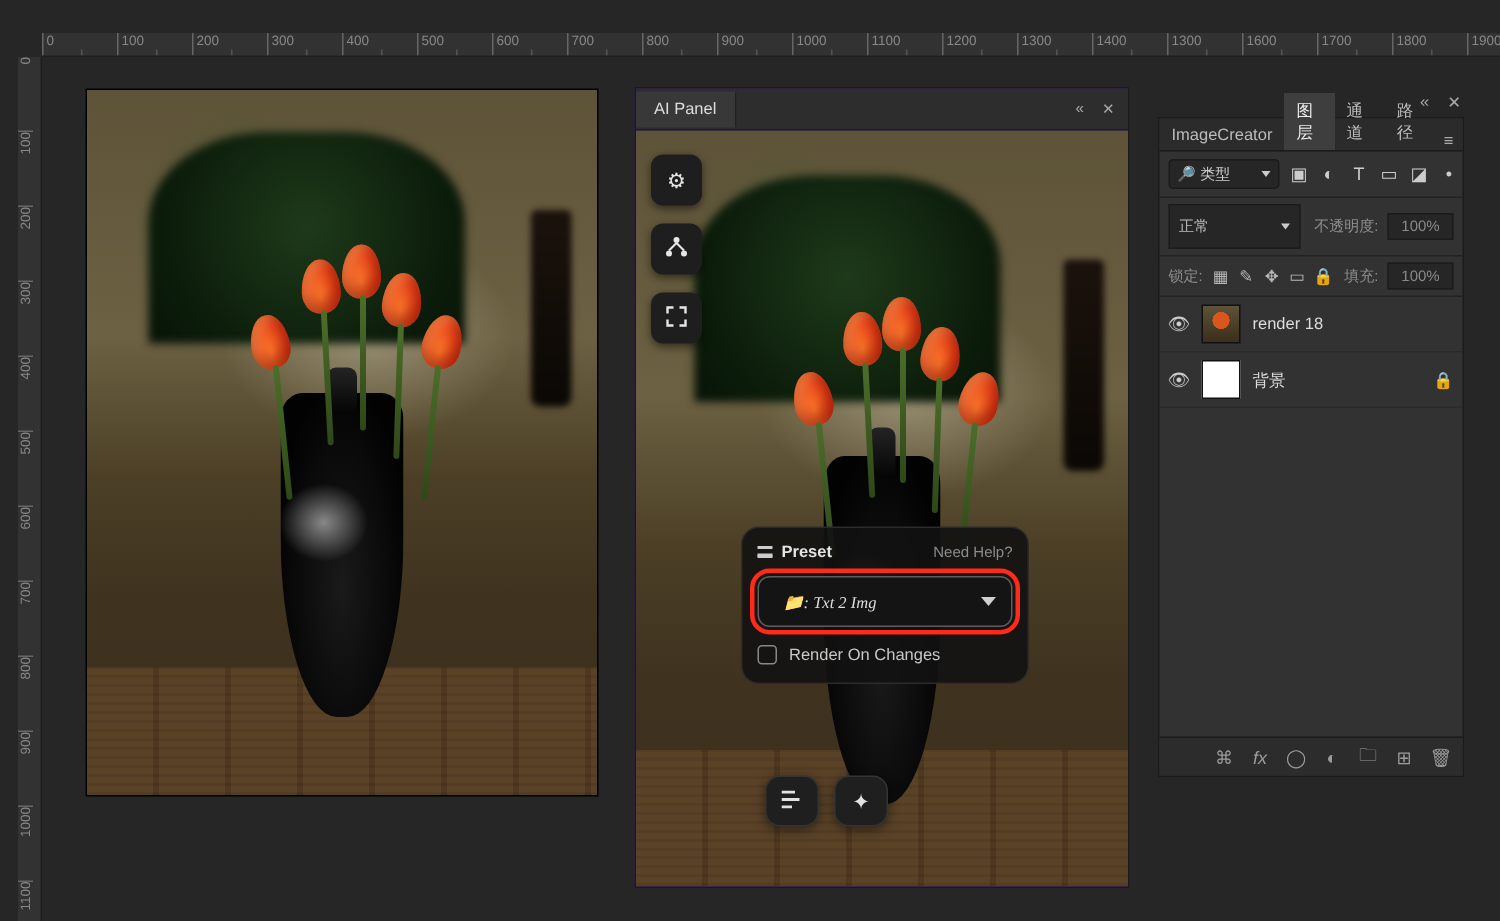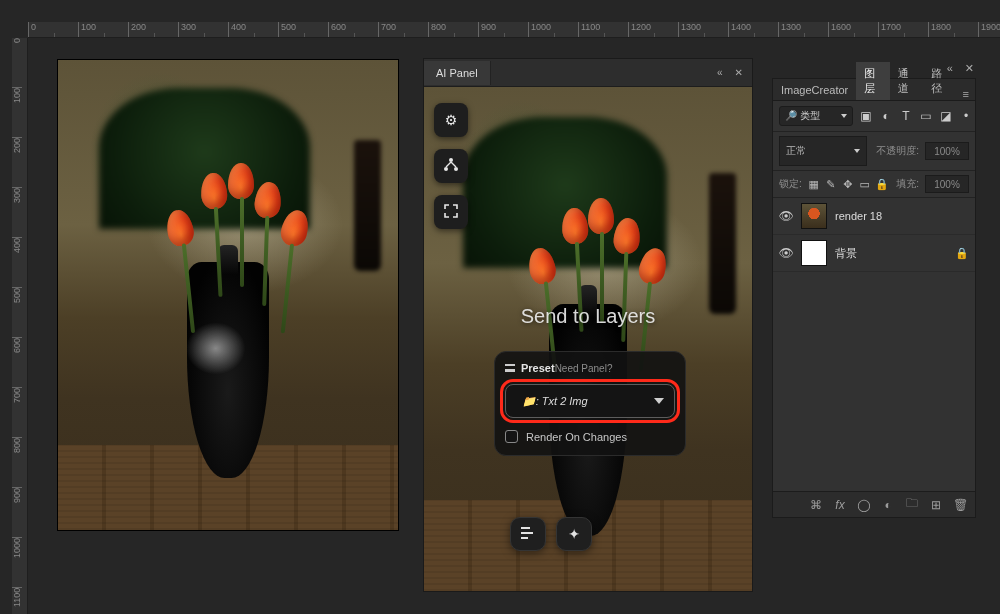--- a/index.html
+++ b/index.html
@@ -177,21 +177,21 @@
 
   .preset-card{
     position:absolute; left:70px; top:264px; width:192px;
     background: rgba(18,18,18,0.9);
     border-radius:12px;
     padding:10px 10px 12px;
     border:1px solid #2b2b2b;
     z-index:6;
   }
   .preset-head{
-    display:flex; align-items:center; 
+    display:flex; align-items:center; justify-content:space-between;
     color:#bdbdbd; font-size:11px;
     margin-bottom:10px;
   }
   .preset-head .left{ display:flex; align-items:center; gap:6px; font-weight:600; color:#e4e4e4;}
   .ham{ display:inline-block; width:10px; height:8px; border-top:2px solid #ccc; border-bottom:2px solid #ccc; position:relative; }
   .ham::after{content:"";position:absolute;left:0;right:0;top:3px;height:2px;background:#ccc;}
   .need-help{ color:#8c8c8c; font-size:10px; }
 
   .dropdown{
     background:#141414;
@@ -200,20 +200,21 @@
     height:34px;
     display:flex; align-items:center; justify-content:space-between;
     padding:0 10px;
     color:#ddd; font-size:11px; font-style:italic;
     cursor:pointer;
   }
   .dropdown.highlight{
     outline:3px solid #ff2a1a;
     outline-offset:2px;
     border-color:#5d5d5d;
+    font-family:Liberation Serif, serif;
   }
   .dd-caret{
     width:0;height:0;border-left:5px solid transparent;border-right:5px solid transparent;border-top:6px solid #cfcfcf;
   }
   .dropdown + .dropdown{ margin-top:12px; }
   .dd-icon{ margin-right:6px; display:inline-flex; align-items:center; }
 
   .chk-row{
     display:flex; align-items:center; gap:8px;
     margin-top:12px; color:#c7c7c7; font-size:11px;
@@ -418,29 +419,28 @@
           </div>
         <div class="icon-btn">
             <span>
           <svg width="14" height="14" viewBox="0 0 14 14" fill="none" stroke="#e6e6e6" stroke-width="1.6">
                 <path d="M1 5V1h4M13 5V1H9M1 9v4h4M13 9v4H9"></path>
               </svg>
         </span>
           </div>
       </div>
 
-      <div class="send-label">Send to Layers</div>
 
       <div class="preset-card">
         <div class="preset-head">
           <div class="left">
             <span class="ham"></span>
             <span>Preset</span>
           </div>
-          <span class="need-help">Need Panel?</span>
+          <span class="need-help">Need Help?</span>
         </div>
 
         <div class="dropdown highlight">
           <span><span class="dd-icon"></span><span>📁: Txt 2 Img</span></span>
           <span class="dd-caret"></span>
         </div>
 
 
         <div class="chk-row">
           <span class="chk"></span>

